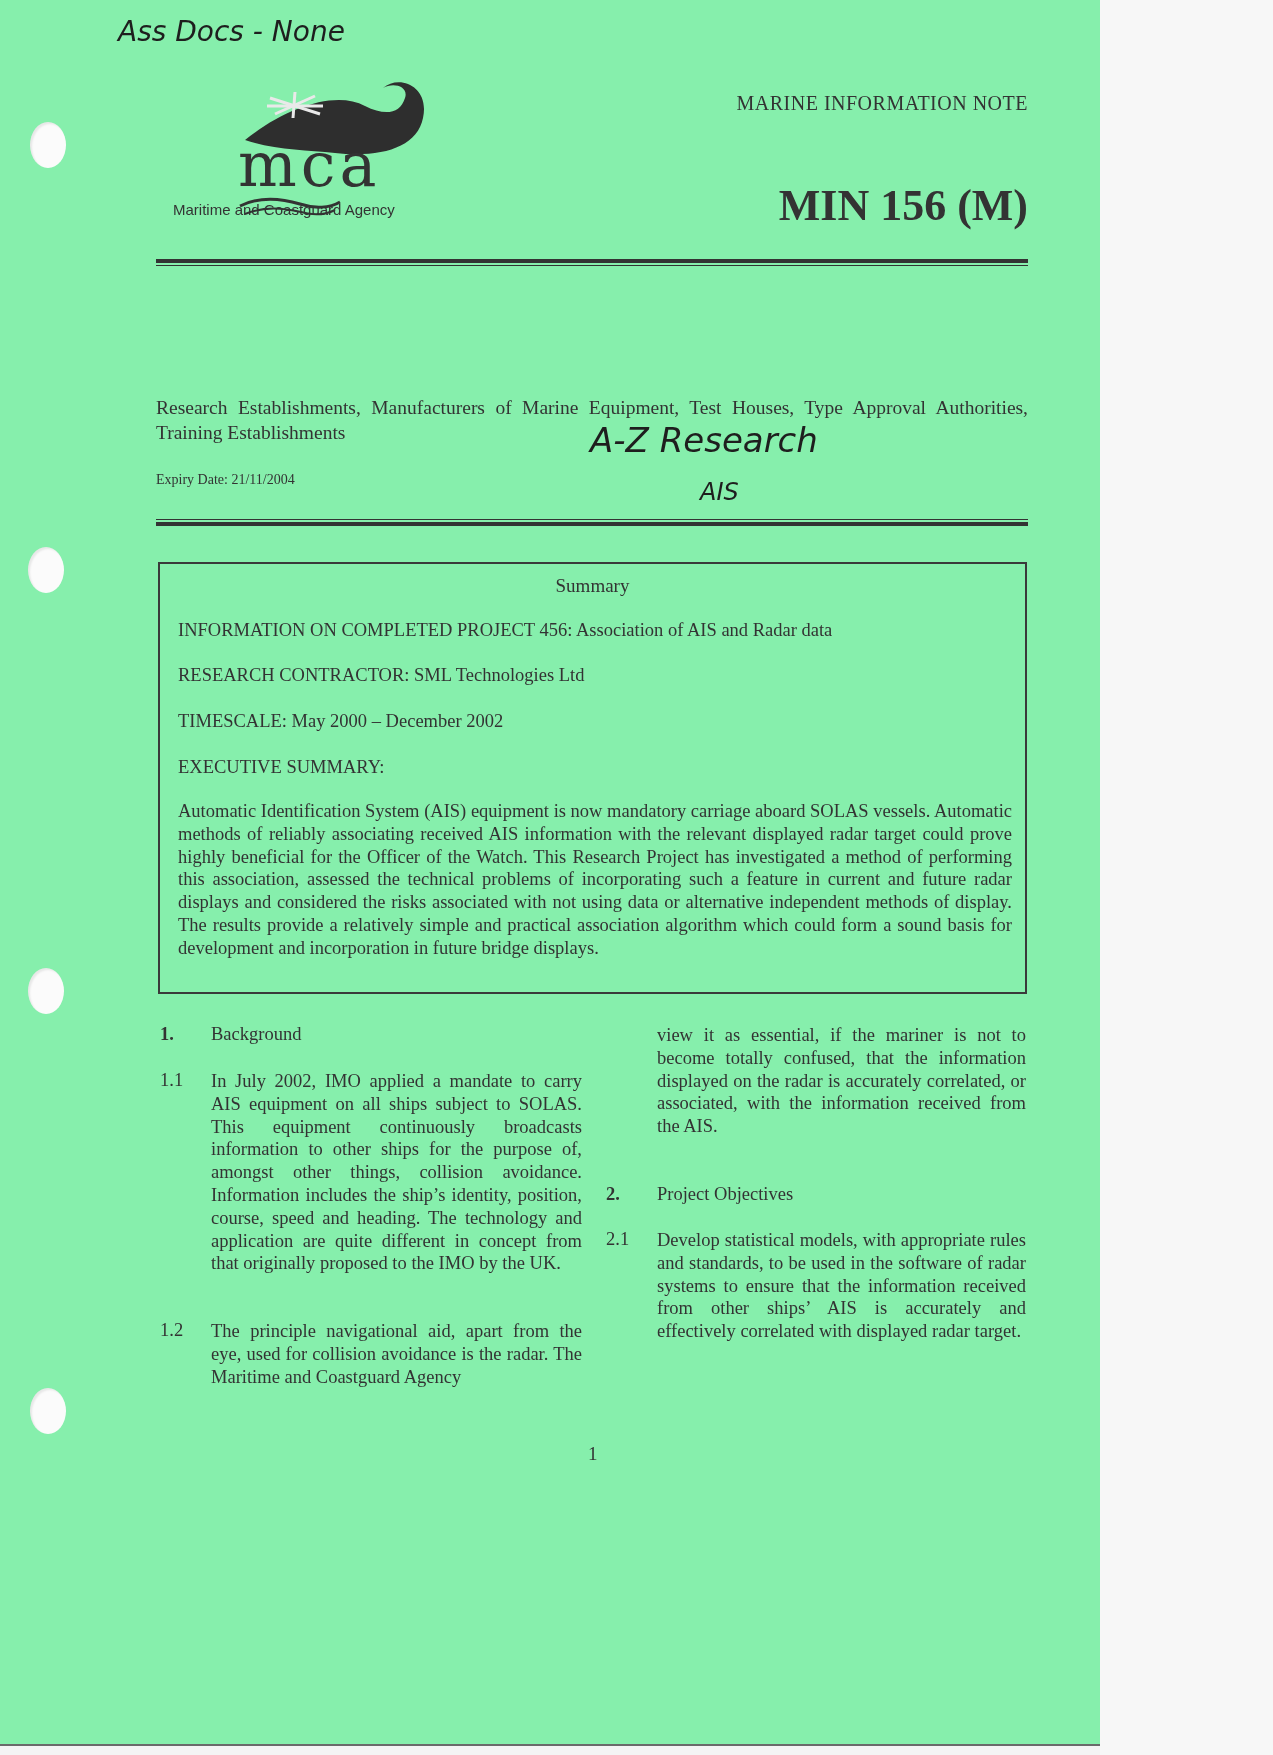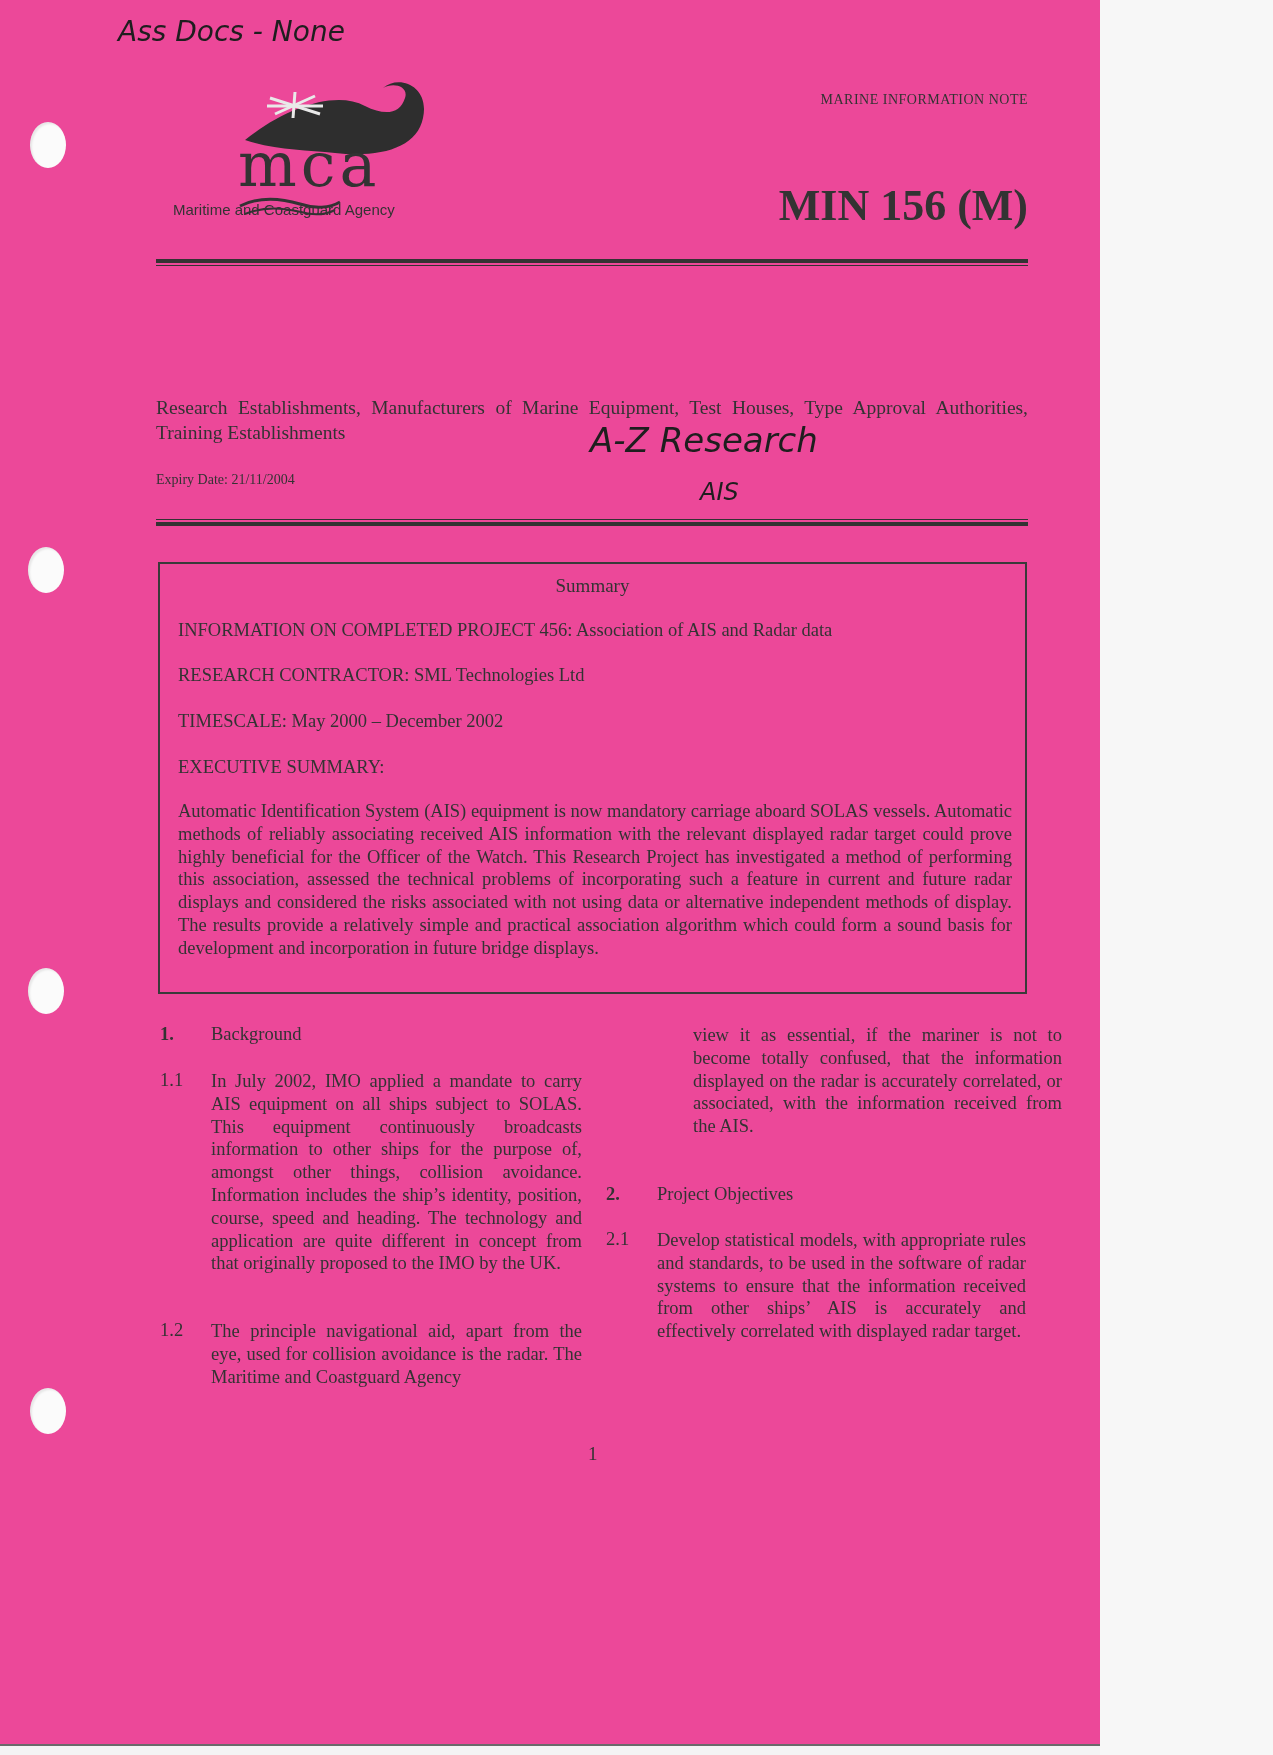--- a/index.html
+++ b/index.html
@@ -1,25 +1,25 @@
 <!DOCTYPE html>
 <html><head>
 <meta charset="utf-8">
 <style>
   html,body{margin:0;padding:0;}
   body{width:1273px;height:1755px;position:relative;overflow:hidden;background:#f4f4f4;font-family:"Liberation Serif","DejaVu Serif",serif;color:#2a2a2a;}
-  .page{position:absolute;left:0;top:0;width:1100px;height:1745px;background:#ec4899;}
+  .page{position:absolute;left:0;top:0;width:1100px;height:1745px;background:#86efac;}
   .page-edge{position:absolute;left:1100px;top:0;width:173px;height:1755px;background:#f7f7f7;}
   .bottom-line{position:absolute;left:0;top:1744px;width:1100px;height:2px;background:#6a6a6a;}
   .hole{position:absolute;width:36px;height:46px;border-radius:50%;background:#fbfbfb;box-shadow:inset 2px 2px 2px rgba(0,0,0,0.08);}
   .handwriting{position:absolute;font-family:"DejaVu Sans",sans-serif;font-style:italic;color:#1e1e1e;}
   .logo{position:absolute;left:215px;top:78px;width:250px;height:150px;}
   .logo-word{position:absolute;left:238px;top:128px;font-family:"DejaVu Serif",serif;font-size:62px;letter-spacing:4px;color:#333;}
   .logo-caption{position:absolute;left:173px;top:201px;font-family:"Liberation Sans",sans-serif;font-size:15px;color:#333;}
-  .note-type{position:absolute;right:246px;top:92px;font-size:14px;letter-spacing:0.5px;color:#333;}
+  .note-type{position:absolute;right:246px;top:92px;font-size:20px;letter-spacing:0.5px;color:#333;}
   .min-number{position:absolute;right:246px;top:180px;font-size:44px;font-weight:bold;color:#333;}
   .rule-double{position:absolute;left:156px;width:872px;}
   .rule-double .thick{height:4px;background:#333;}
   .rule-double .thin{height:1px;background:#333;margin-top:2px;}
   .title{position:absolute;left:156px;top:288px;width:872px;font-family:"Liberation Sans",sans-serif;font-weight:bold;font-size:32px;line-height:40px;color:#333;text-align:justify;}
   .audience{position:absolute;left:156px;top:395px;width:872px;font-size:19.5px;line-height:25px;text-align:justify;color:#333;}
   .expiry{position:absolute;left:156px;top:472px;font-size:14px;color:#333;}
   .summary-box{position:absolute;left:158px;top:562px;width:869px;height:432px;border:2px solid #3a3a3a;box-sizing:border-box;}
   .summary-heading{position:absolute;left:0;width:100%;top:11px;text-align:center;font-size:19px;color:#333;}
   .summary-line{position:absolute;left:18px;font-size:18.5px;color:#333;}
@@ -88,21 +88,21 @@
 
   <div class="num" style="left:160px;top:1024px;font-weight:bold;">1.</div>
   <div class="section-head" style="left:211px;top:1024px;">Background</div>
 
   <div class="num" style="left:160px;top:1070px;">1.1</div>
   <div class="para" style="left:211px;top:1070px;width:371px;">In July 2002, IMO applied a mandate to carry AIS equipment on all ships subject to SOLAS. This equipment continuously broadcasts information to other ships for the purpose of, amongst other things, collision avoidance. Information includes the ship’s identity, position, course, speed and heading. The technology and application are quite different in concept from that originally proposed to the IMO by the UK.</div>
 
   <div class="num" style="left:160px;top:1320px;">1.2</div>
   <div class="para" style="left:211px;top:1320px;width:371px;">The principle navigational aid, apart from the eye, used for collision avoidance is the radar. The Maritime and Coastguard Agency</div>
 
-  <div class="para" style="left:657px;top:1024px;width:369px;margin-left:36px;">view it as essential, if the mariner is not to become totally confused, that the information displayed on the radar is accurately correlated, or associated, with the information received from the AIS.</div>
+  <div class="para" style="left:657px;top:1024px;width:369px;">view it as essential, if the mariner is not to become totally confused, that the information displayed on the radar is accurately correlated, or associated, with the information received from the AIS.</div>
 
   <div class="num" style="left:606px;top:1184px;font-weight:bold;">2.</div>
   <div class="section-head" style="left:657px;top:1184px;">Project Objectives</div>
 
   <div class="num" style="left:606px;top:1229px;">2.1</div>
   <div class="para" style="left:657px;top:1229px;width:369px;">Develop statistical models, with appropriate rules and standards, to be used in the software of radar systems to ensure that the information received from other ships’ AIS is accurately and effectively correlated with displayed radar target.</div>
 
   <div class="page-number">1</div>
 </div>
 

